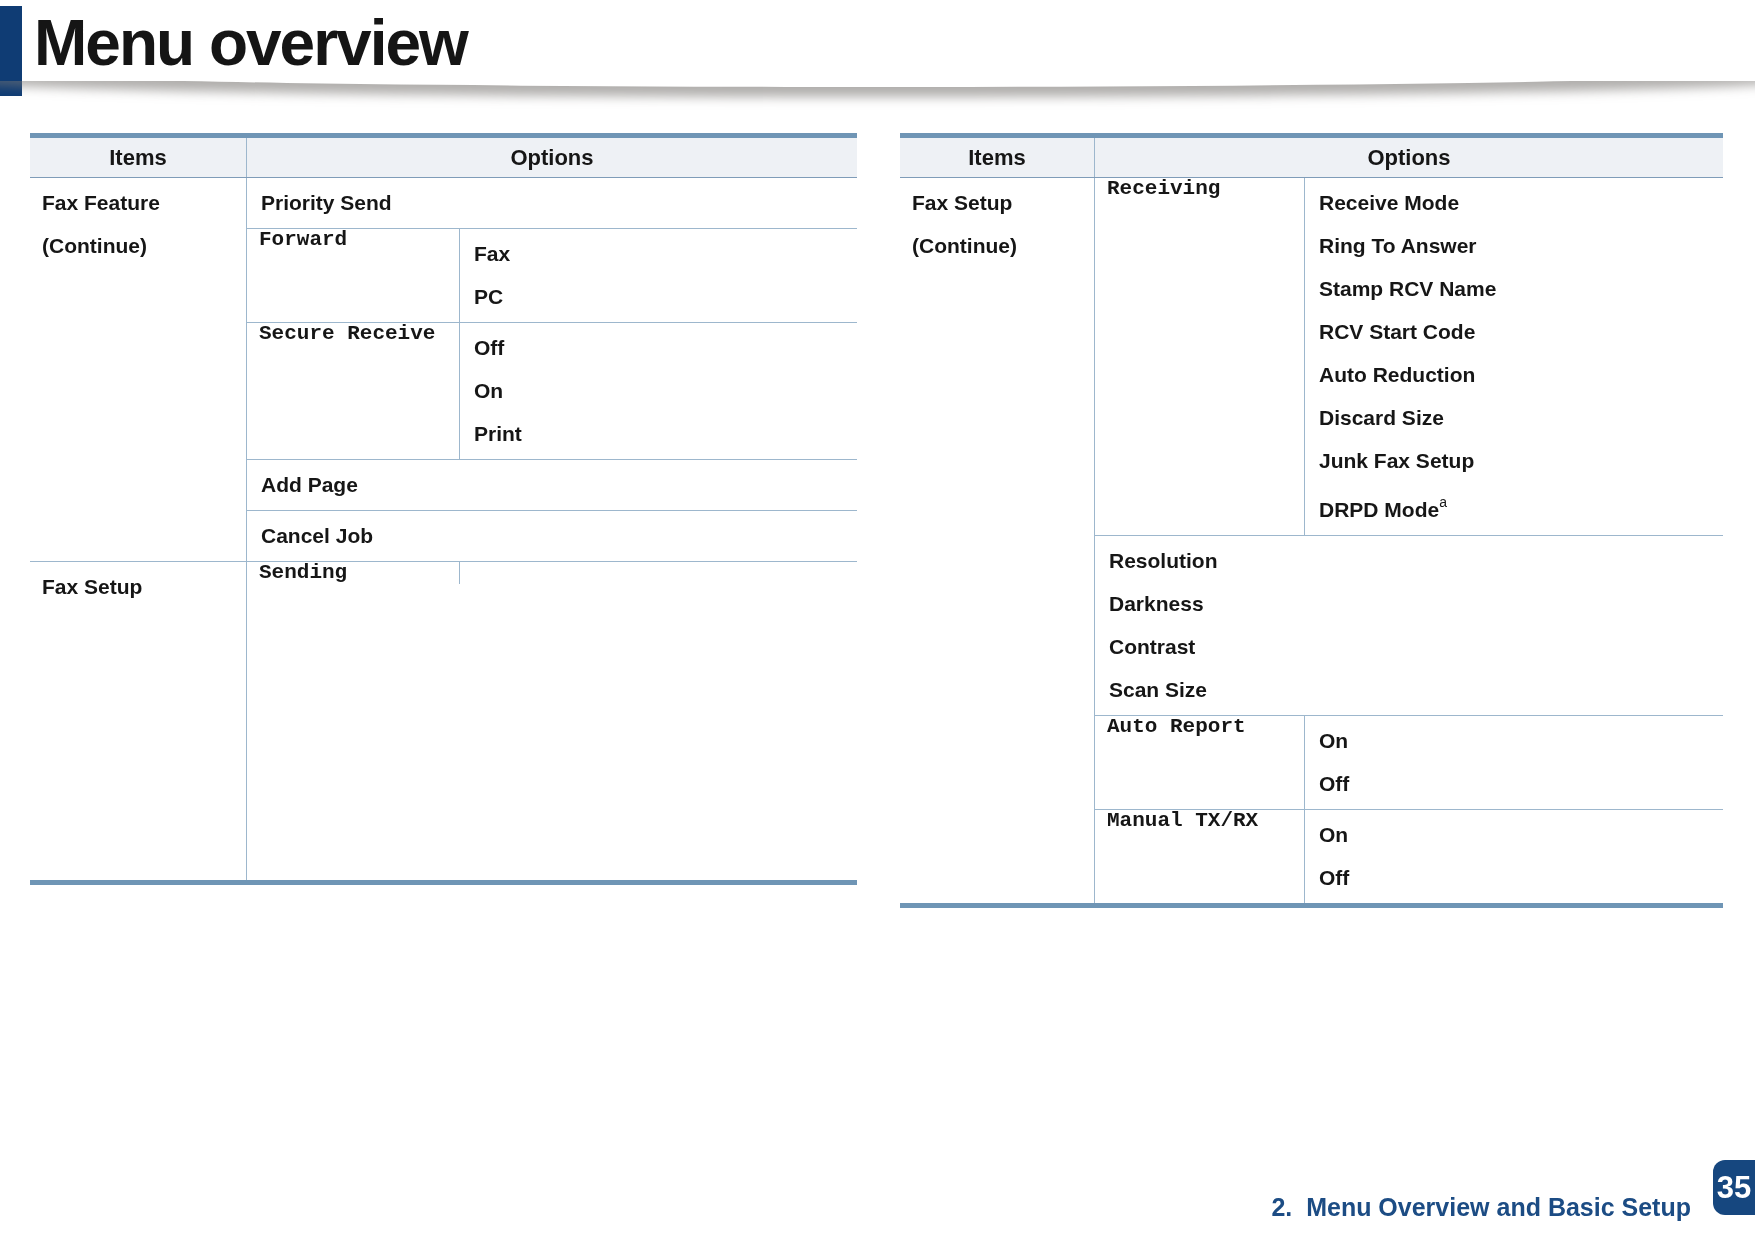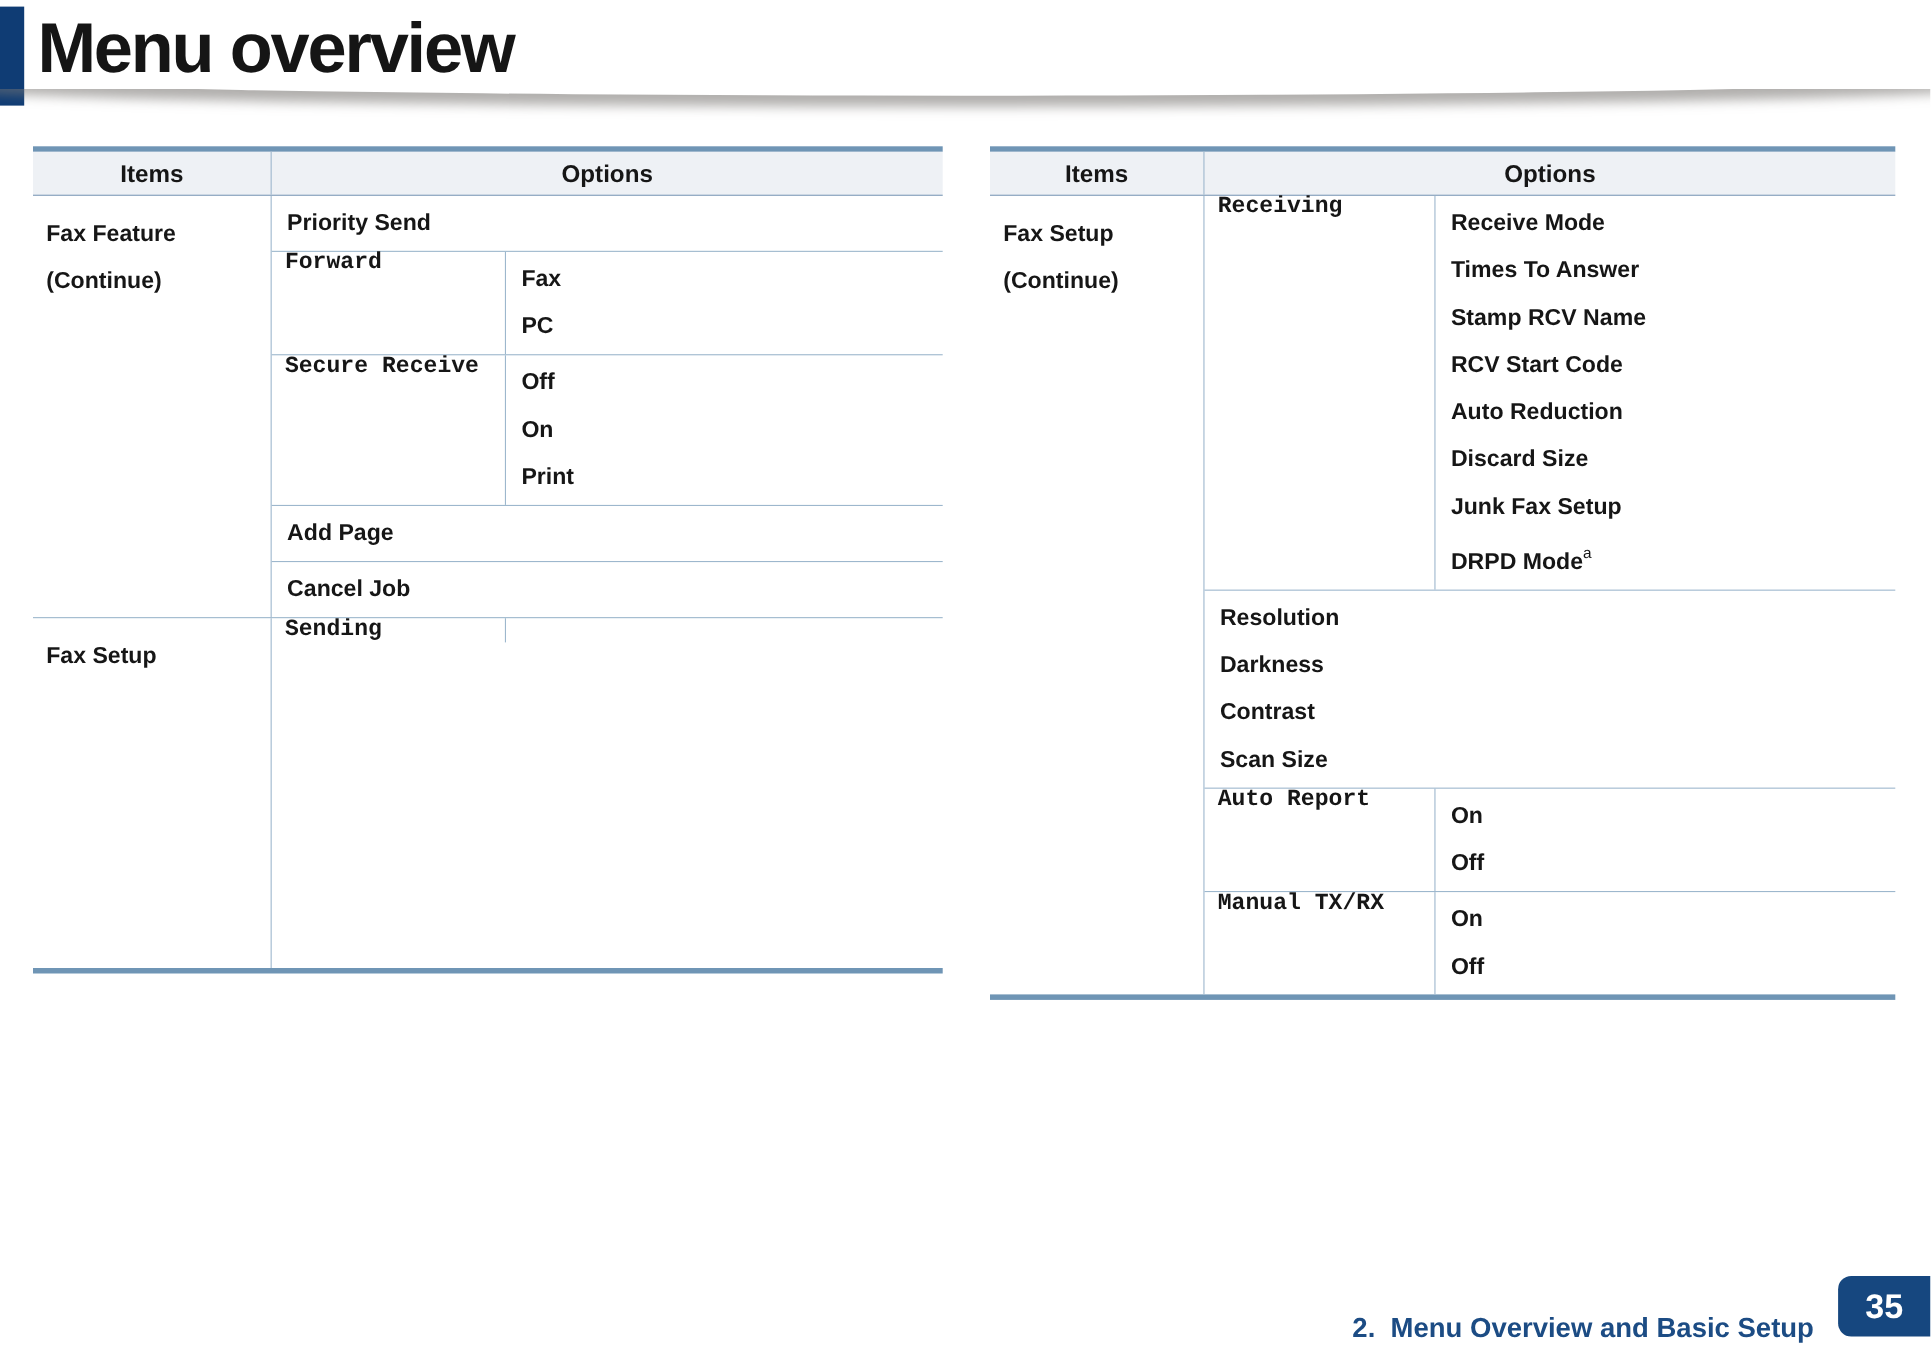--- a/index.html
+++ b/index.html
@@ -51,21 +51,21 @@
   .mtable.t-right { width: 823px; }
 
   .thead { display: flex; background: #eef1f5; border-bottom: 1px solid #7f9cb8; height: 40px; }
   .hc { display: flex; align-items: center; justify-content: center; font-size: 22px; }
   .t-left  .hc-items { width: 217px; border-right: 1px solid #9db7cd; }
   .t-right .hc-items { width: 195px; border-right: 1px solid #9db7cd; }
   .hc-options { flex: 1; }
 
   .trow { display: flex; border-bottom: 1px solid #9db7cd; }
   .trow:last-child { border-bottom: none; }
-  .c-item { padding: 24px 12px; }
+  .c-item { padding: 14px 12px; }
   .t-left  .c-item { width: 217px; border-right: 1px solid #9db7cd; }
   .t-right .c-item { width: 195px; border-right: 1px solid #9db7cd; }
   .c-opts { flex: 1; min-width: 0; display: flex; flex-direction: column; }
 
   .opt-line { padding: 14px 14px; }
   .b { border-bottom: 1px solid #9db7cd; }
 
   .sub { display: flex; }
   .sub-key { padding: 0 12px; font-family: Liberation Mono, monospace; }
   .t-left  .sub-key { width: 213px; border-right: 1px solid #9db7cd; }
@@ -82,21 +82,21 @@
   .footer {
     position: absolute; right: 0; bottom: 18px;
     display: flex; align-items: center; gap: 22px;
   }
   .footer-label {
     color: #1c4c84; font-size: 25px; font-weight: bold;
     white-space: pre;
     margin-top: 40px;
   }
   .page-badge {
-    width: 84px; height: 55px;
+    width: 42px; height: 55px;
     background: #16477f;
     border-radius: 12px 0 0 12px;
     display: flex; align-items: center; justify-content: center;
     color: #ffffff; font-size: 31px; font-weight: bold;
   }
 </style>
 </head>
 <body>
 
 <div class="accent-bar"></div>
@@ -173,21 +173,21 @@
         <p class="v">Fax Setup</p>
         <p class="v">(Continue)</p>
       </div>
       <div class="c-opts">
         <div class="sub b">
           <div class="sub-key">
             <p class="v">Receiving</p>
           </div>
           <div class="sub-val">
             <p class="v">Receive Mode</p>
-            <p class="v">Times To Answer</p>
+            <p class="v">Ring To Answer</p>
             <p class="v">Stamp RCV Name</p>
             <p class="v">RCV Start Code</p>
             <p class="v">Auto Reduction</p>
             <p class="v">Discard Size</p>
             <p class="v">Junk Fax Setup</p>
             <p class="v"><span>DRPD Mode</span><sup class="note">a</sup></p>
           </div>
         </div>
         <div class="sub b">
           <div class="sub-val">

